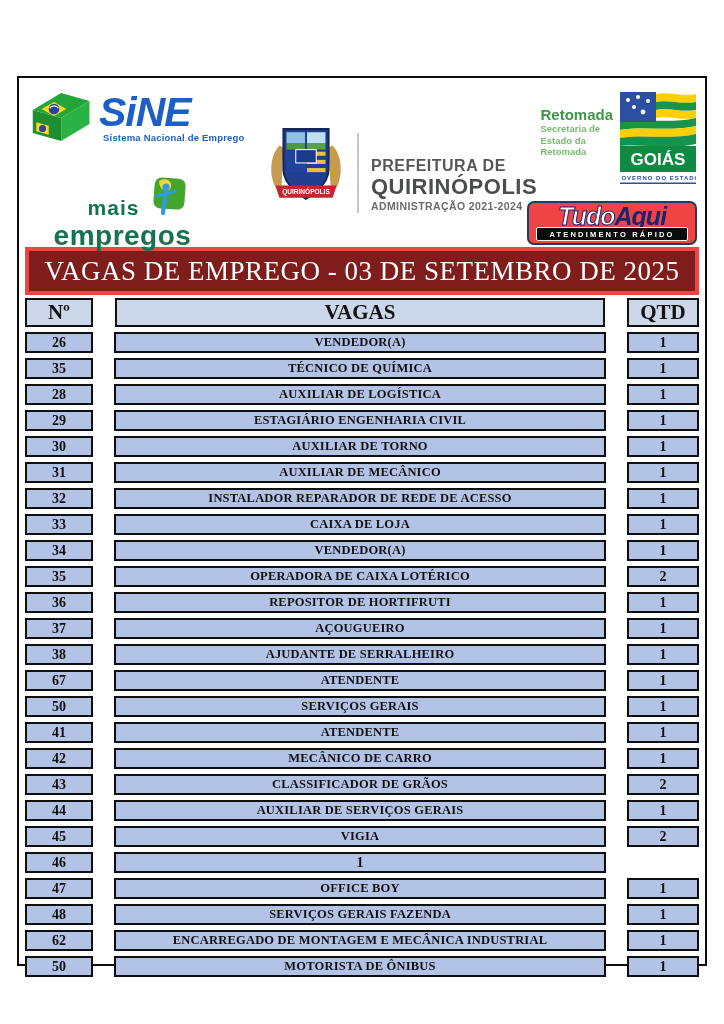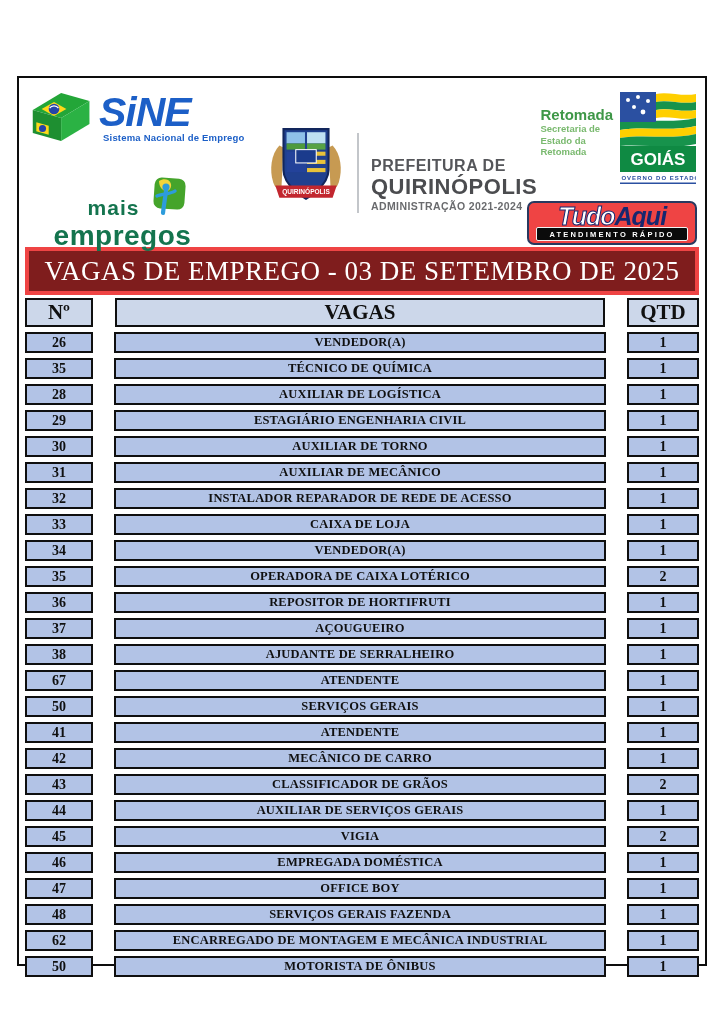--- a/index.html
+++ b/index.html
@@ -314,21 +314,20 @@
   </div>
 
   <div class="trow">
     <div class="cell col-n">45</div>
     <div class="cell col-v">VIGIA</div>
     <div class="cell col-q">2</div>
   </div>
 
   <div class="trow">
     <div class="cell col-n">46</div>
-    <div class="cell col-v">EMPREGADA DOMÉSTICA</div>
     <div class="cell col-q">1</div>
   </div>
 
   <div class="trow">
     <div class="cell col-n">47</div>
     <div class="cell col-v">OFFICE BOY</div>
     <div class="cell col-q">1</div>
   </div>
 
   <div class="trow">

